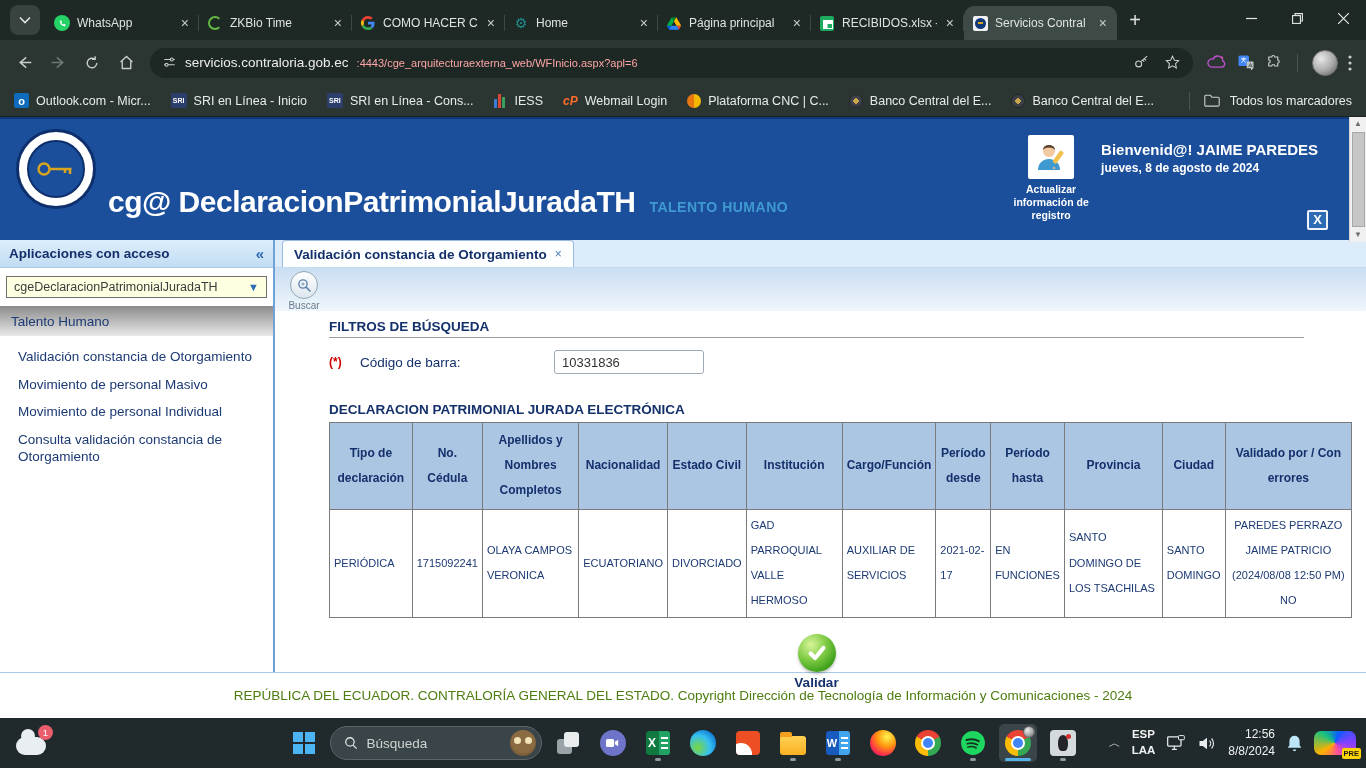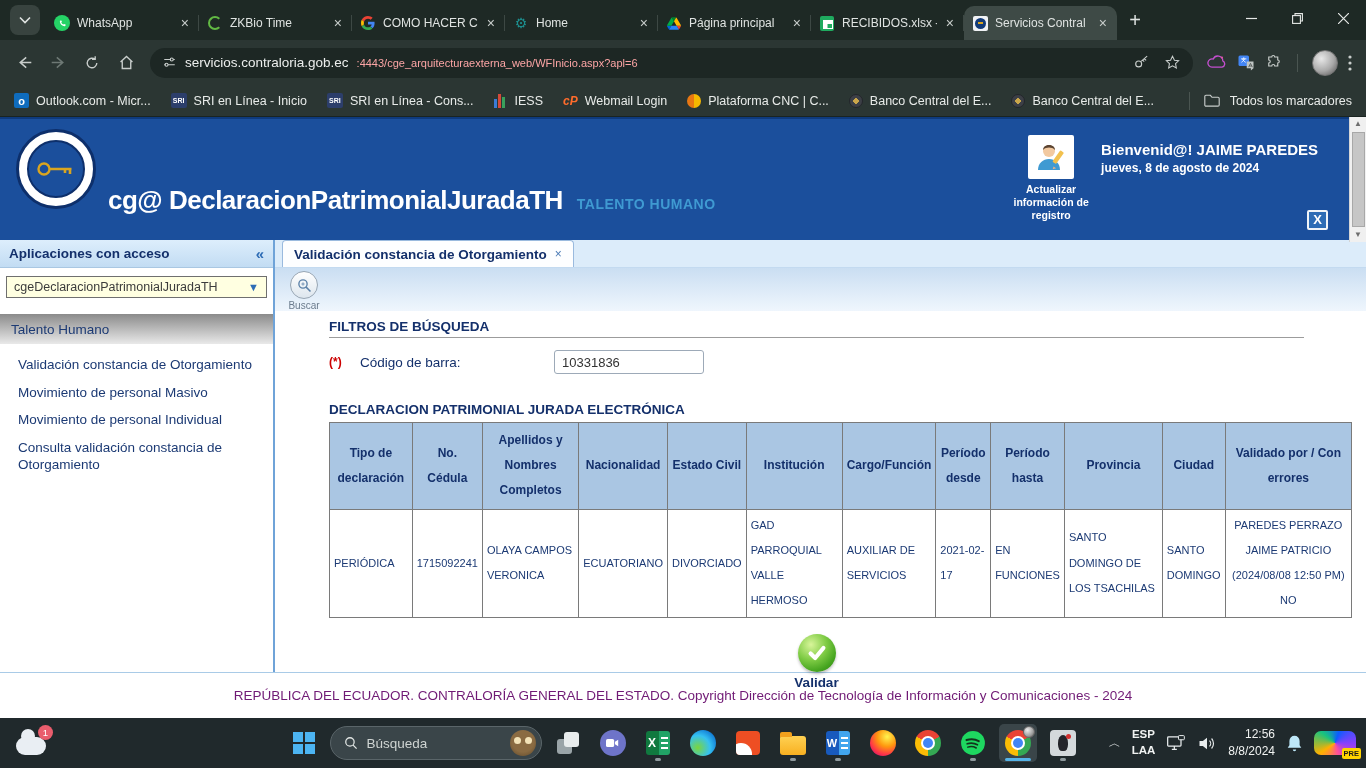--- a/index.html
+++ b/index.html
@@ -61,21 +61,21 @@
   .ic-cnc { width:14px; height:14px; border-radius:50%; background:conic-gradient(#f5b800 0 180deg, #e87712 180deg 360deg); }
   .ic-bce { width:14px; height:14px; border-radius:50%; background:radial-gradient(circle at 50% 50%, #caa64a 0 30%, #3c3f46 32% 100%); border:1px solid #23262b; }
 
   
   .page-header { height:123px; background:#1b4f9c; border-top:2px solid #0e3a7d; position:relative; }
   .cge-logo { position:absolute; left:16px; top:10px; width:80px; height:80px; border-radius:50%;
     background:#fff; border:3px solid #0d2f6b; display:flex; align-items:center; justify-content:center; }
   .cge-logo-inner { width:58px; height:58px; border-radius:50%; border:2px solid #0d2f6b; background:#1b4f9c;
     display:flex; align-items:center; justify-content:center; }
   .brand { position:absolute; left:108px; top:66px; display:flex; align-items:baseline; gap:14px; }
-  .brand-title { color:#ffffff; font-size:26px; font-weight:bold; letter-spacing:-0.5px; }
+  .brand-title { color:#ffffff; font-size:30px; font-weight:bold; letter-spacing:-0.5px; }
   .brand-sub { color:#3f9ad2; font-size:14px; font-weight:bold; letter-spacing:0.5px; }
   .user-block { position:absolute; right:48px; top:16px; display:flex; gap:14px; }
   .avatar-col { width:72px; display:flex; flex-direction:column; align-items:center; }
   .avatar-box { width:46px; height:44px; background:#fff; border-radius:2px; display:flex; align-items:center; justify-content:center; }
   .avatar-caption { margin-top:4px; color:#fff; font-size:10.5px; font-weight:bold; text-align:center; line-height:1.25; width:90px; }
   .welcome-col { padding-top:6px; }
   .welcome-line { color:#fff; font-size:15px; font-weight:bold; }
   .date-line { color:#fff; font-size:12px; font-weight:bold; margin-top:3px; }
   .hdr-close { position:absolute; right:38px; bottom:10px; width:21px; height:20px; background:#2d6cb5;
     border:2px solid #f0f4f8; border-radius:2px; color:#fff; font-weight:bold; font-size:13px; line-height:16px;
@@ -85,21 +85,21 @@
   .hdr-scroll .arr { color:#6e6e6e; font-size:8px; height:14px; line-height:14px; }
   .hdr-scroll .thumb { flex:1; width:13px; background:#c6c6c6; border:1px solid #a8a8a8; margin:1px 0; }
 
   
   .main-row { display:flex; height:432px; }
   .sidebar { width:273px; background:#fff; display:flex; flex-direction:column; }
   .side-header { height:28px; background:linear-gradient(#ddeefc,#c2dcf3); display:flex; align-items:center;
     padding:0 9px; border-bottom:1px solid #a9c7e2; }
   .side-title { flex:1; color:#14306b; font-weight:bold; font-size:13.5px; }
   .side-collapse { color:#2d6cb5; font-size:15px; font-weight:bold; cursor:pointer; }
-  .side-select { margin:8px 6px 12px 6px; height:22px; background:#ffffe1; border:1px solid #6f6f6f;
+  .side-select { margin:8px 6px 4px 6px; height:22px; background:#ffffe1; border:1px solid #6f6f6f;
     display:flex; align-items:center; padding:0 7px; font-size:12.5px; color:#3c3c3c; cursor:pointer; }
   .side-select .chev { margin-left:auto; color:#2d6cb5; font-size:11px; font-weight:bold; }
   .side-group { height:30px; margin-top:4px; background:linear-gradient(#8b8b8b,#e9e9e9);
     display:flex; align-items:center; padding:0 11px; color:#1c3a74; font-size:13.5px; cursor:pointer; }
   .side-items { padding:12px 6px 0 18px; display:flex; flex-direction:column; gap:10px; }
   .side-item { color:#1c3a74; font-size:13.5px; line-height:1.3; cursor:pointer; padding-right:10px; }
   .vline { width:2px; background:#6fa3d8; }
 
   .content { flex:1; display:flex; flex-direction:column; background:#fff; min-width:0; }
   .ctabs { height:30px; background:#dcecfa; display:flex; align-items:flex-end; padding-left:7px;
@@ -131,21 +131,21 @@
     vertical-align:middle; padding:3px 4px; line-height:2.3; height:60px; }
   table.decl td.center { text-align:center; }
 
   .validar-wrap { width:975px; margin-top:16px; display:flex; flex-direction:column; align-items:center; }
   .validar-ball { width:38px; height:38px; border-radius:50%; cursor:pointer;
     background:radial-gradient(circle at 34% 28%, #d8f59a, #7ecb44 42%, #45a41f 72%, #2e7d12 100%);
     box-shadow:0 2px 3px rgba(0,0,0,0.25); display:flex; align-items:center; justify-content:center; }
   .validar-label { margin-top:3px; color:#14306b; font-weight:bold; font-size:13.5px; cursor:pointer; }
 
   .page-footer { height:46px; border-top:1px solid #a9cbe7; display:flex; align-items:center; justify-content:center; }
-  .footer-text { color:#701a75; font-size:13.5px; }
+  .footer-text { color:#4d7c0f; font-size:13.5px; }
 
   
   .taskbar { position:absolute; left:0; bottom:0; width:1366px; height:50px; background:#20292c;
     display:flex; align-items:center; }
   .tb-left { position:absolute; left:16px; top:7px; }
   .cloud-ic { width:30px; height:18px; background:#e9eef3; border-radius:10px; position:relative; margin-top:12px; }
   .cloud-ic::before { content:""; position:absolute; left:5px; top:-8px; width:14px; height:14px; background:#e9eef3; border-radius:50%; }
   .cloud-badge { position:absolute; right:-7px; top:-12px; width:15px; height:15px; background:#e95d6d; border-radius:50%;
     color:#fff; font-size:9.5px; display:flex; align-items:center; justify-content:center; }
   .tb-center { margin:0 auto; display:flex; align-items:center; gap:7px; }

